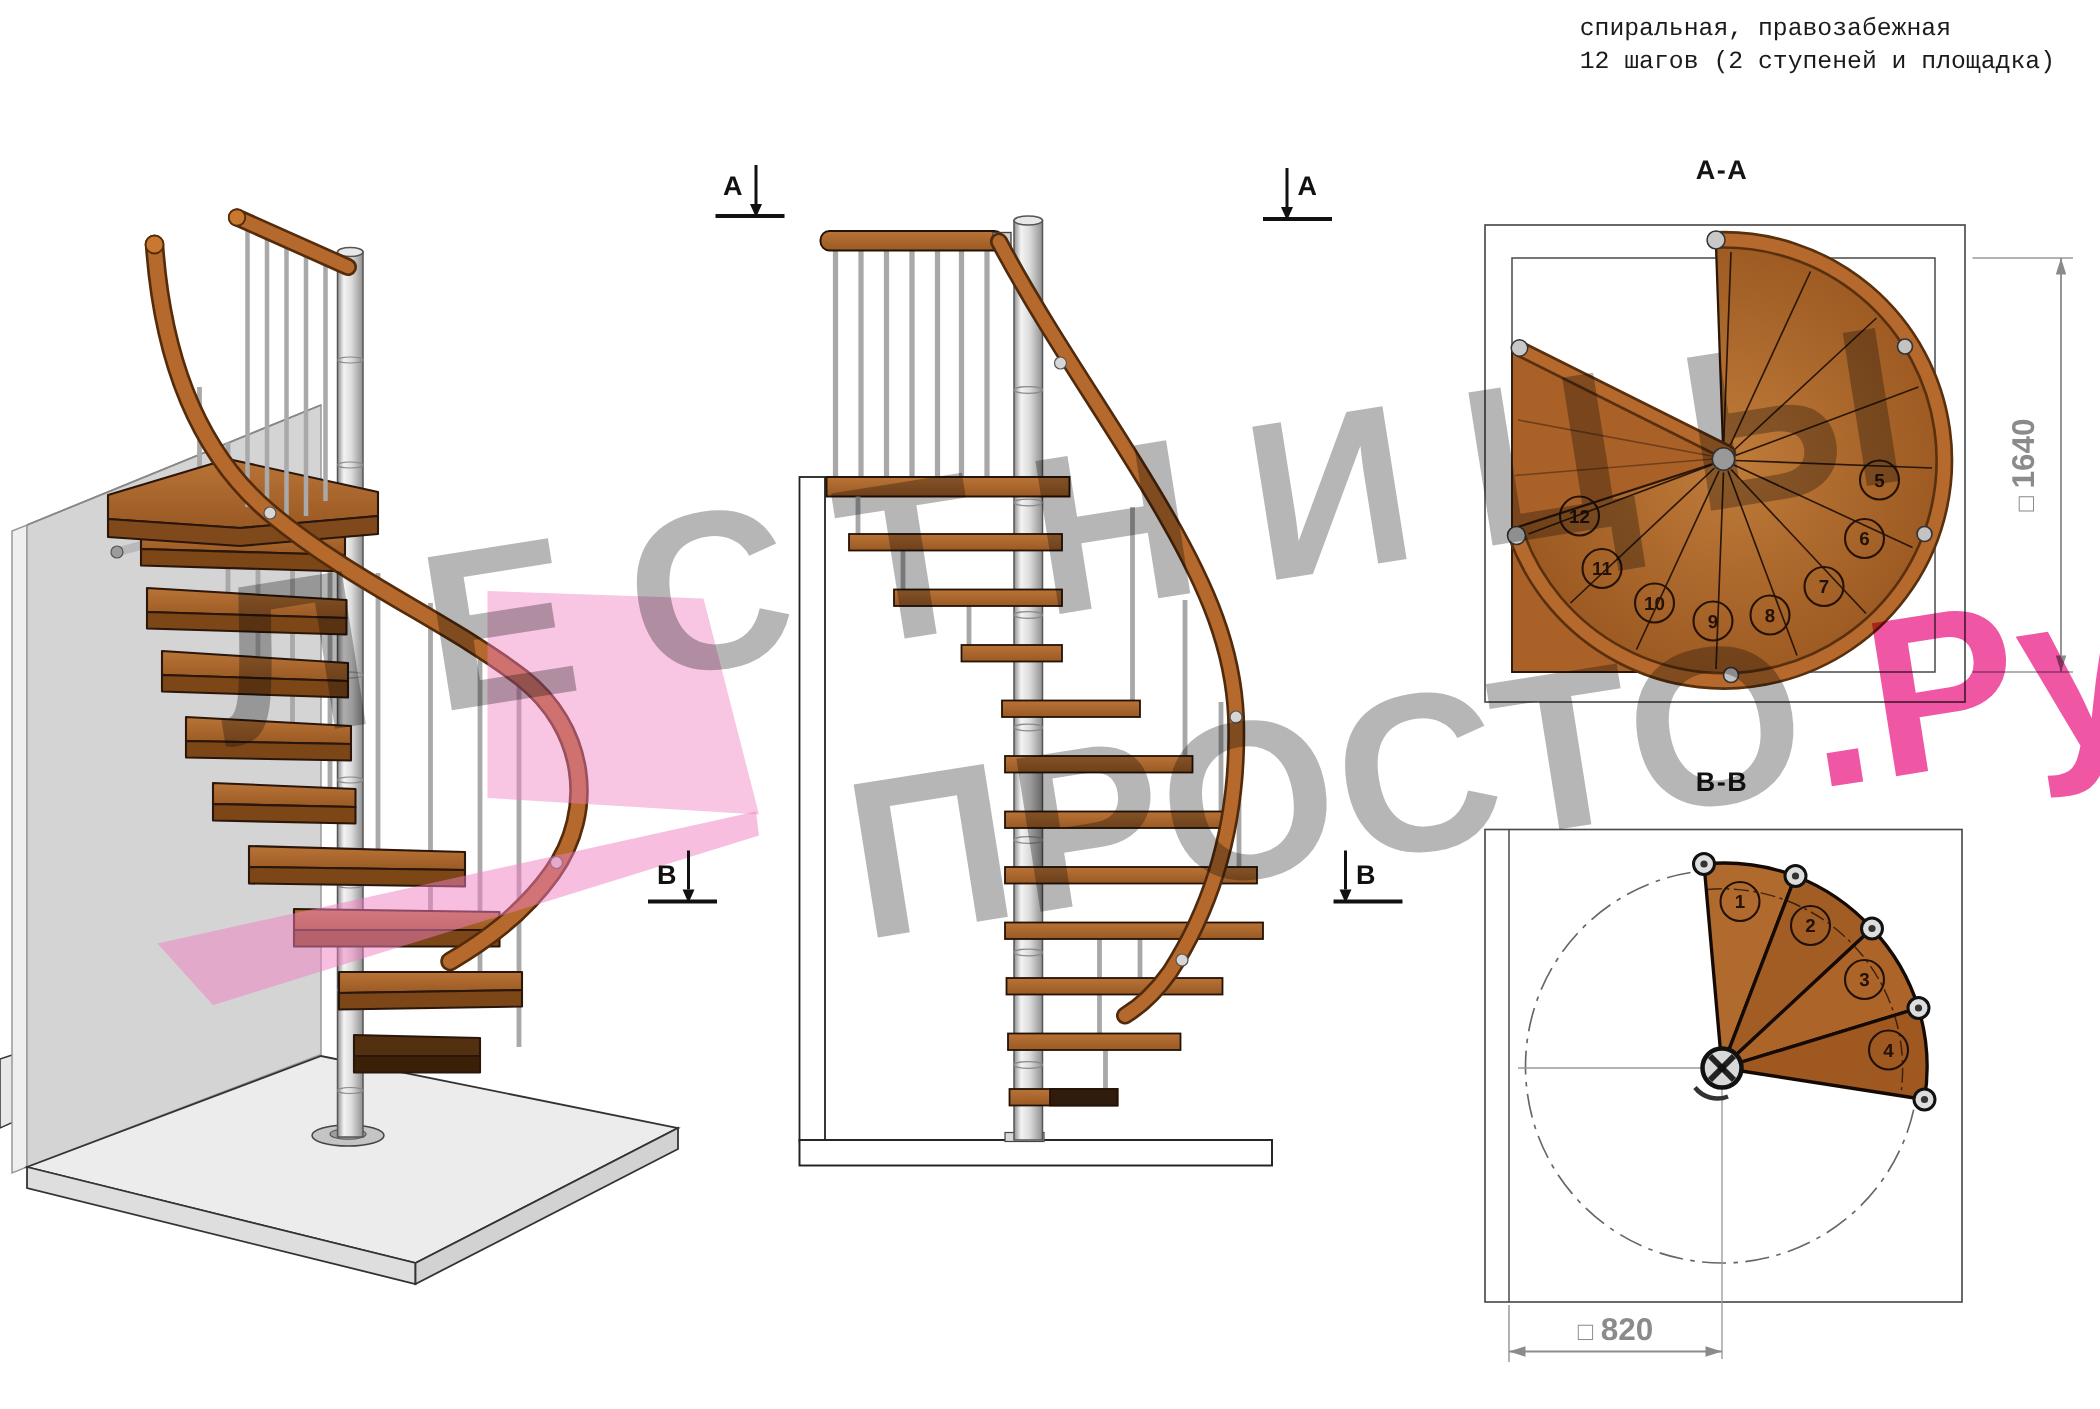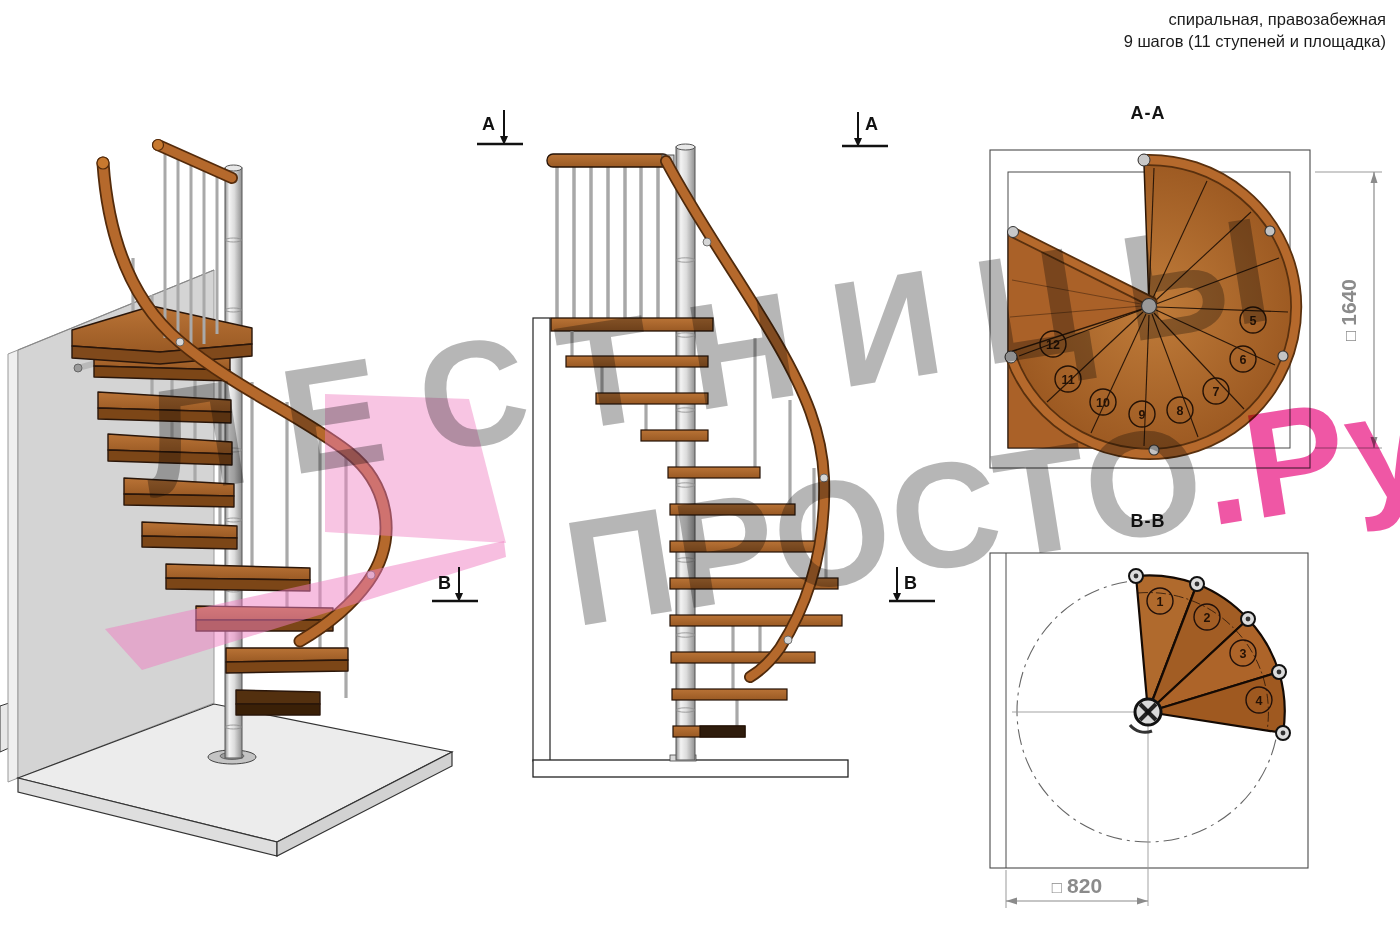--- a/index.html
+++ b/index.html
@@ -1,19 +1,19 @@
 <!DOCTYPE html>
 <html><head>
 <meta charset="utf-8">
 <style>
   html,body{margin:0;padding:0;background:#fff;}
   .canvas{position:relative;width:1400px;height:939px;background:#ffffff;overflow:hidden;
           font-family:"Liberation Sans",sans-serif;}
-  .spec{position:absolute;top:8px;right:14px;text-align:right;font-size:16.5px;line-height:22px;
-        color:#1b1b1b;}
+  .spec{position:absolute;top:8px;right:30px;font-size:16.5px;line-height:22px;
+        color:#1b1b1b;font-family:Liberation Mono, monospace;}
   .wm{position:absolute;left:130px;top:372px;transform:rotate(-9deg);transform-origin:0 0;
       font-weight:bold;font-size:150px;line-height:1;letter-spacing:38px;white-space:nowrap;
       color:rgba(110,110,110,0.5);mix-blend-mode:multiply;pointer-events:none;}
   .wm .l2{margin-left:400px;margin-top:44px;letter-spacing:2px;}
   .wm .accent{color:rgba(235,40,140,0.78);}
   svg{position:absolute;left:0;top:0;}
   text{font-family:"Liberation Sans",sans-serif;}
   .ttl{font-size:18px;font-weight:bold;fill:#141414;letter-spacing:1px;}
   .mk{font-size:18px;font-weight:bold;fill:#111;}
   .num{font-size:12.5px;font-weight:600;fill:#241206;}
@@ -409,16 +409,16 @@
   </g>
 </svg>
 
   <div class="wm">
     <div>ЛЕСТНИЦЫ</div>
     <div class="l2"><span>ПРОСТО</span><span class="accent">.Ру</span></div>
   </div>
 
   <div class="spec">
     <div>спиральная, правозабежная</div>
-    <div>9 шагов (11 ступеней и площадка)</div>
+    <div>12 шагов (2 ступеней и площадка)</div>
   </div>
 
 </div>
 
 </body></html>

